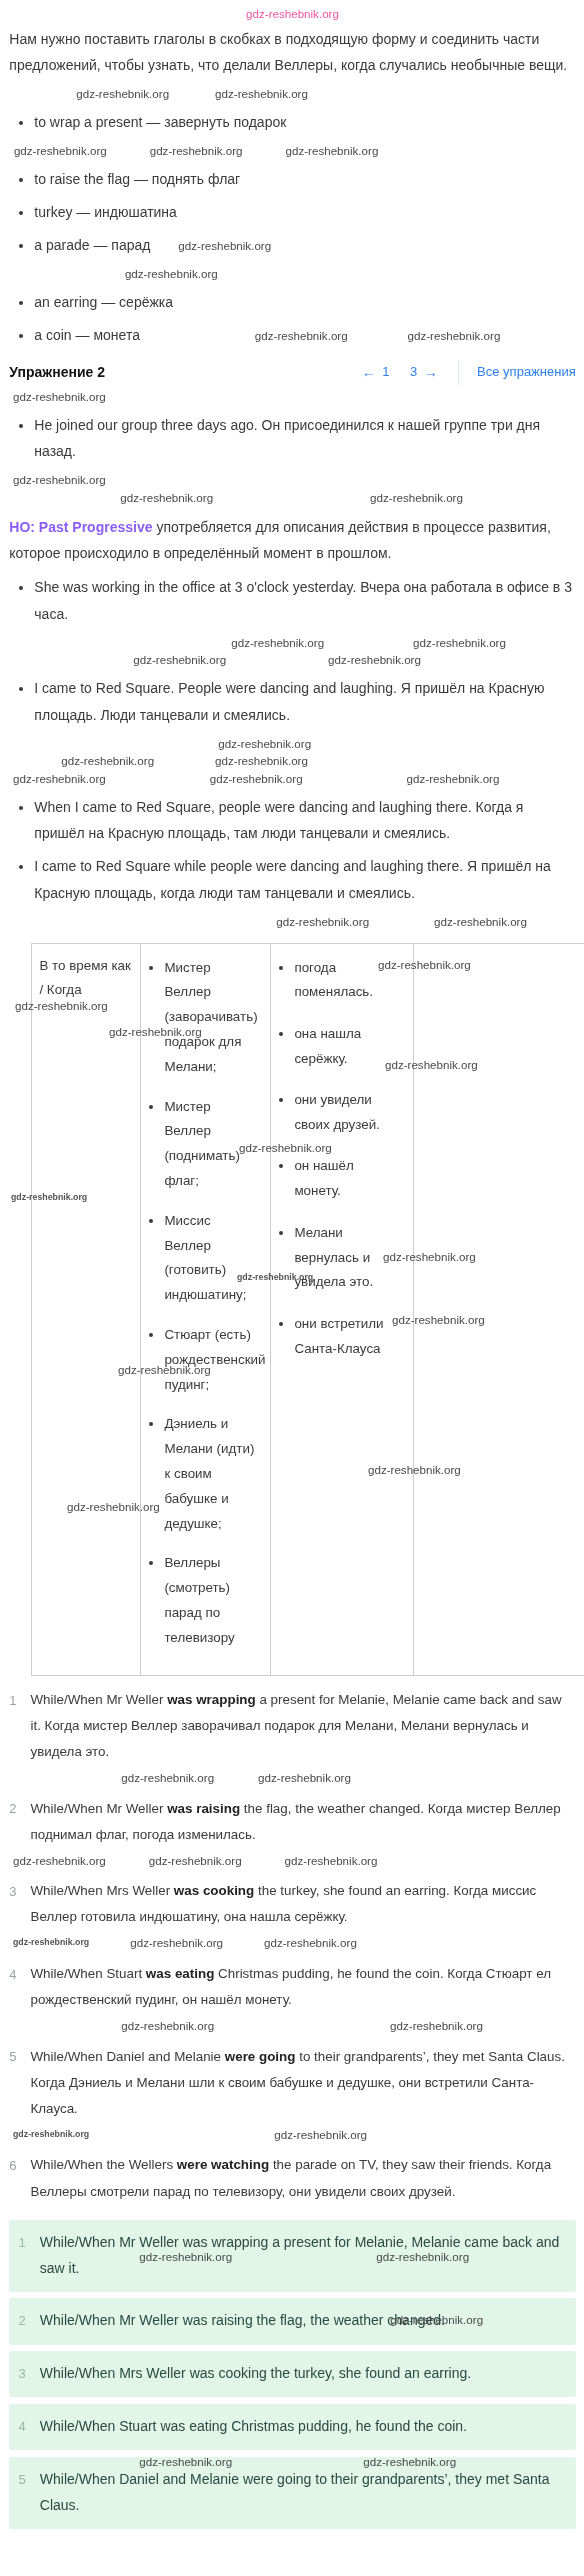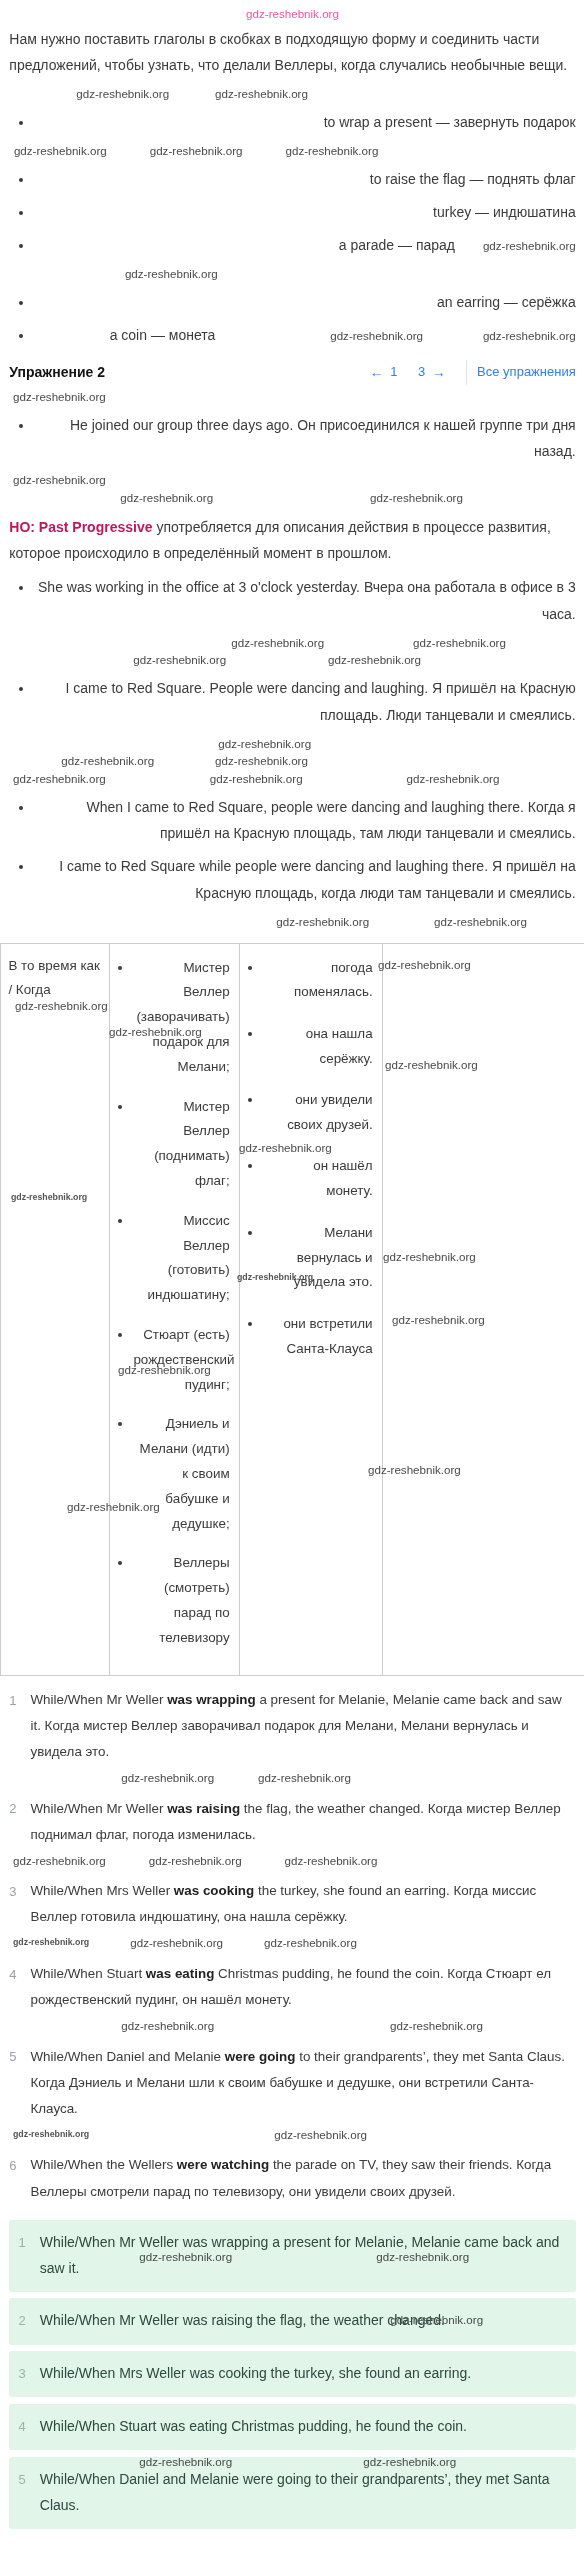--- a/index.html
+++ b/index.html
@@ -10,37 +10,37 @@
   .wm { color: #4a4a4a; font-size: 11.6px; line-height: 1.5; white-space: nowrap; font-weight: 400; }
   .wm.pink { color: #f0559f; }
   .wm.sm { font-size: 8.8px; font-weight: 700; color: #555; }
   .top-wm { text-align: center; line-height: 1.3; padding-top: 1.9px; }
   .wm-row { display: flex; align-items: center; }
 
   .para { margin: 3.7px 0 5.6px 0; }
 
   .wordlist-title { font-weight: 700; color: #222; margin: 5.6px 0 1.9px 0; letter-spacing: 0.3px; font-size: 14px; }
 
-  ul.bullets { margin: 1.9px 0; padding-left: 25px; text-align: right; }
+  ul.bullets { margin: 1.9px 0; padding-left: 25px; }
   ul.bullets li { margin: 6.5px 0; }
   ul.bullets li.wmrow { list-style: none; margin: 4.6px 0; display: flex; margin-left: -20.4px; }
   li .wm.inline { margin-left: 24px; }
 
   .exline { display: flex; justify-content: space-between; align-items: center; margin: 11px 0 1.9px 0; }
   .extitle { font-size: 14px; font-weight: 700; color: #141414; }
   .pager { display: flex; align-items: center; font-size: 13px; }
   .pager a { color: #2f80ed; text-decoration: none; display: flex; align-items: center; gap: 6.5px; }
   .pager a.next { margin-left: 20.4px; }
-  .pager a.all { margin-left: 20.4px; padding-left: 10px; border-left: 0.9px solid #dfe5ee; }
+  .pager a.all { margin-left: 20.4px; padding-left: 18px; border-left: 0.9px solid #dfe5ee; }
   .pager .arr { font-size: 14px; }
 
   .theory p.rule { margin: 7.4px 0; }
-  b.term { color: #be185d; }
-
-  .table-wrap { position: relative; margin: 13px -9.3px 11px -9.3px; }
+  b.term { color: #8b5cf6; }
+
+  .table-wrap { position: relative; margin: 13px -9.3px 11px -9.3px; padding-left: 31px; }
   table.cond { border-collapse: collapse; width: 585px; table-layout: fixed; }
   table.cond td { border: 0.9px solid #cdcdcd; vertical-align: top; padding: 9.3px 7.4px; font-size: 13.4px; line-height: 1.85; }
   td.c1 { width: 109px; } td.c2 { width: 130px; } td.c3 { width: 143px; } td.c4 { width: auto; }
   table.cond ul.bullets { padding-left: 14px; margin: 2px; }
   td.c2 ul.bullets li { margin: 0 0 15px 0; }
   td.c3 ul.bullets li { margin: 0 0 16.7px 0; }
   .overlay { position: absolute; }
 
   .answers { margin-top: 7.4px; }
   .ans { display: flex; gap: 10.2px; margin: 9.3px 0 3.7px 0; }

